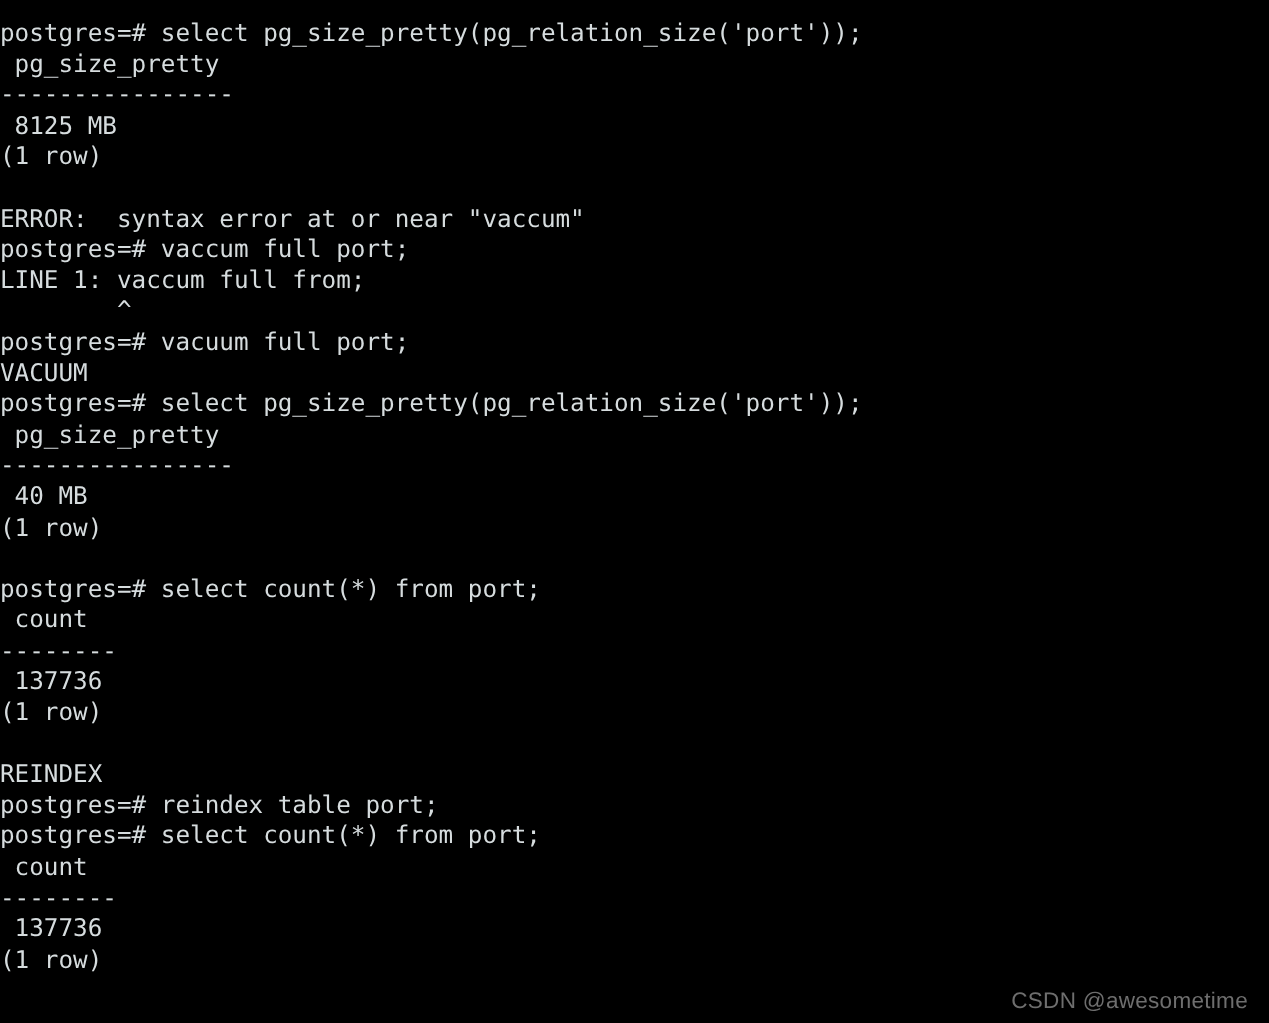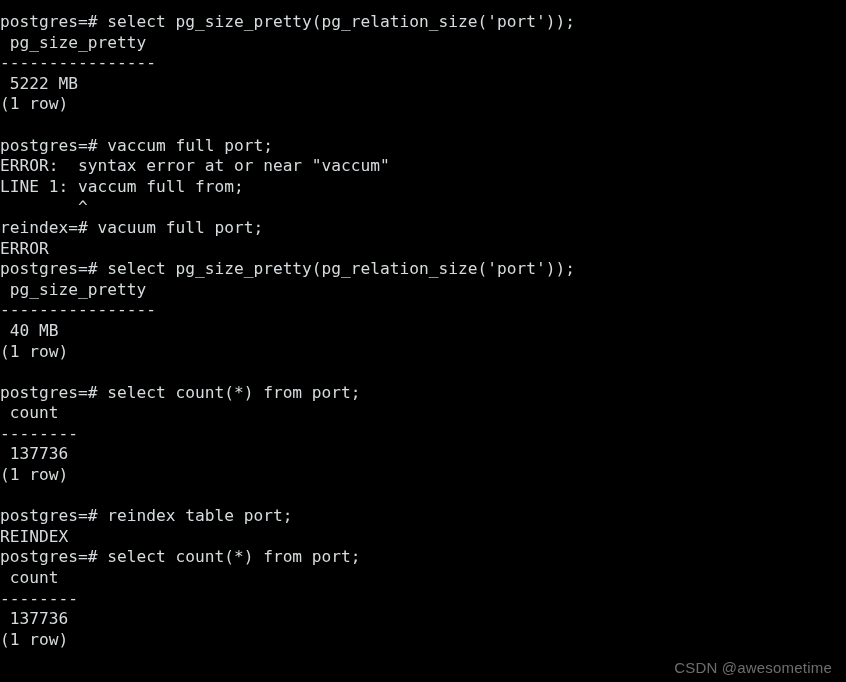--- a/index.html
+++ b/index.html
@@ -55,43 +55,43 @@
   }
 </style>
 </head>
 <body>
 
 <div id="terminal" style="background: rgb(0, 0, 0);">
   <div id="terminal-output" style="color: rgb(214, 220, 222);">
       <span class="term-line">postgres=# select pg_size_pretty(pg_relation_size('port'));</span>
       <span class="term-line"> pg_size_pretty</span>
       <span class="term-line">----------------</span>
-      <span class="term-line"> 5222 MB</span>
+      <span class="term-line"> 8125 MB</span>
       <span class="term-line">(1 row)</span>
       <span class="term-line blank"></span>
+      <span class="term-line">ERROR:  syntax error at or near "vaccum"</span>
       <span class="term-line">postgres=# vaccum full port;</span>
-      <span class="term-line">ERROR:  syntax error at or near "vaccum"</span>
       <span class="term-line">LINE 1: vaccum full from;</span>
       <span class="term-line">        ^</span>
-      <span class="term-line">reindex=# vacuum full port;</span>
-      <span class="term-line">ERROR</span>
+      <span class="term-line">postgres=# vacuum full port;</span>
+      <span class="term-line">VACUUM</span>
       <span class="term-line">postgres=# select pg_size_pretty(pg_relation_size('port'));</span>
       <span class="term-line"> pg_size_pretty</span>
       <span class="term-line">----------------</span>
       <span class="term-line"> 40 MB</span>
       <span class="term-line">(1 row)</span>
       <span class="term-line blank"></span>
       <span class="term-line">postgres=# select count(*) from port;</span>
       <span class="term-line"> count</span>
       <span class="term-line">--------</span>
       <span class="term-line"> 137736</span>
       <span class="term-line">(1 row)</span>
       <span class="term-line blank"></span>
+      <span class="term-line">REINDEX</span>
       <span class="term-line">postgres=# reindex table port;</span>
-      <span class="term-line">REINDEX</span>
       <span class="term-line">postgres=# select count(*) from port;</span>
       <span class="term-line"> count</span>
       <span class="term-line">--------</span>
       <span class="term-line"> 137736</span>
       <span class="term-line">(1 row)</span>
     </div>
 </div>
 
 <div id="watermark" style="color: rgb(110, 110, 110);">CSDN @awesometime</div>
 

